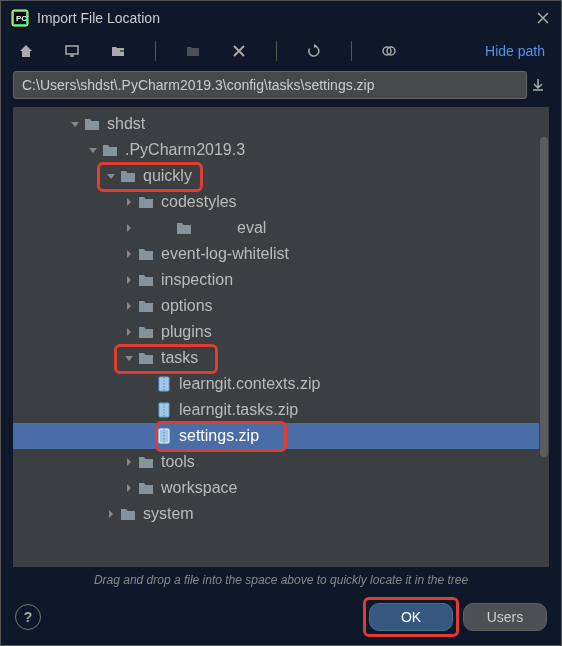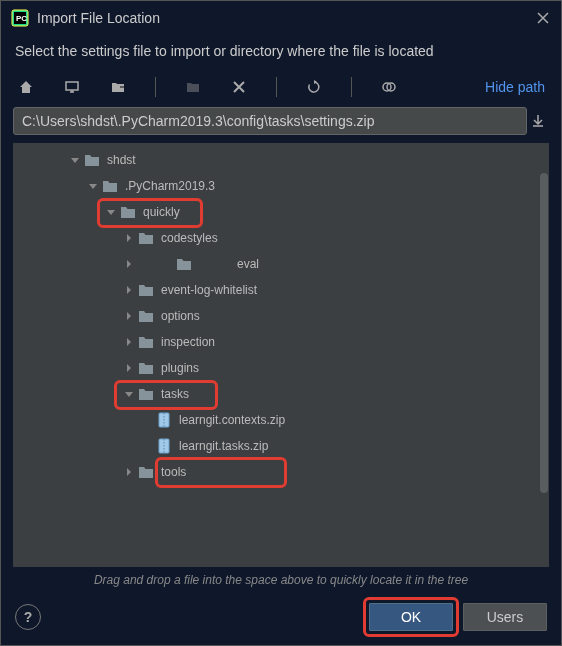--- a/index.html
+++ b/index.html
@@ -29,21 +29,21 @@
   .path-row { display: flex; align-items: center; padding: 0 12px 8px 12px; }
   .path-input {
     flex: 1; height: 28px; background: #45494a; border: 1px solid #646464;
     color: #cccccc; padding: 0 8px; font-size: 14px; border-radius: 3px;
   }
   .download-btn { width: 22px; height: 22px; color:#aaa; cursor:pointer; display:flex; align-items:center; justify-content:center;}
   .tree-wrap {
     flex: 1; margin: 0 12px; background: #3c3f41; overflow: hidden; position: relative;
     display: flex;
   }
-  .tree { flex:1; overflow-y: hidden; font-size: 12px; padding: 4px 0; }
+  .tree { flex:1; overflow-y: hidden; font-size: 16px; padding: 4px 0; }
   .scrollbar-track {
     width: 10px; background: #3c3f41; display:flex; align-items:flex-start; justify-content:center;
     padding-top: 30px;
   }
   .scrollbar-thumb { width: 8px; height: 320px; background: #5a5d5f; border-radius: 4px; }
   .tree-row {
     display: flex; align-items: center; height: 26px; cursor: pointer;
     color: #bbbbbb; white-space: nowrap; position: relative;
   }
   .tree-row.selected { background: #4a6da7; color: #ffffff; }
@@ -62,21 +62,21 @@
     display: flex; align-items: center; padding: 6px 14px 14px 14px; gap: 10px;
   }
   .help-btn {
     width: 26px; height: 26px; border-radius: 50%; border: 1px solid #777;
     color: #aaa; display: flex; align-items: center; justify-content: center;
     font-size: 14px; cursor: pointer; font-weight: bold;
   }
   .spacer { flex: 1; }
   .btn {
     height: 28px; min-width: 84px; border: 1px solid #5e6060; background: #4c5052;
-    color: #cccccc; font-size: 14px; border-radius: 1px; cursor: pointer;
+    color: #cccccc; font-size: 14px; border-radius: 10px; cursor: pointer;
     display:flex; align-items:center; justify-content:center;
   }
   .btn.primary { background: #365880; border-color: #4a708b; color: #ffffff; }
   svg { display: block; }
 </style>
 </head>
 <body>
 
 <div class="dialog">
 
@@ -90,21 +90,20 @@
         </svg>
     </span>
     <span class="title">Import File Location</span>
     <span class="close">
       <svg viewBox="0 0 16 16">
           <path d="M3 3 L13 13 M13 3 L3 13" stroke="#aaa" stroke-width="1.5"></path>
         </svg>
     </span>
   </div>
 
-  <div class="subtitle">Select the settings file to import or directory where the file is located</div>
 
   <div class="toolbar">
     <div class="tool-btn">
       <svg width="16" height="16" viewBox="0 0 16 16">
           <path d="M2 8 L8 2 L14 8 L12 8 L12 14 L4 14 L4 8 Z" fill="#aaa"></path>
         </svg>
     </div>
     <div class="tool-btn">
       <svg width="16" height="16" viewBox="0 0 16 16">
           <rect x="2" y="3" width="12" height="8" fill="none" stroke="#aaa" stroke-width="1.5"></rect>
@@ -238,34 +237,34 @@
           <span class="arrow">
             <svg width="10" height="10" viewBox="0 0 10 10">
               <path d="M3 1 L7 5 L3 9 Z" fill="#888"></path>
             </svg>
           </span>
           <span>
             <svg class="icon" viewBox="0 0 18 18">
               <path d="M2 4 L7 4 L8.5 6 L16 6 L16 15 L2 15 Z" fill="#87939a"></path>
             </svg>
           </span>
+          <span class="label">inspection</span>
+        </div>
+        <div class="tree-row" style="padding-left: 108px;">
+          <span class="arrow">
+            <svg width="10" height="10" viewBox="0 0 10 10">
+              <path d="M3 1 L7 5 L3 9 Z" fill="#888"></path>
+            </svg>
+          </span>
+          <span>
+            <svg class="icon" viewBox="0 0 18 18">
+              <path d="M2 4 L7 4 L8.5 6 L16 6 L16 15 L2 15 Z" fill="#87939a"></path>
+            </svg>
+          </span>
           <span class="label">options</span>
-        </div>
-        <div class="tree-row" style="padding-left: 108px;">
-          <span class="arrow">
-            <svg width="10" height="10" viewBox="0 0 10 10">
-              <path d="M3 1 L7 5 L3 9 Z" fill="#888"></path>
-            </svg>
-          </span>
-          <span>
-            <svg class="icon" viewBox="0 0 18 18">
-              <path d="M2 4 L7 4 L8.5 6 L16 6 L16 15 L2 15 Z" fill="#87939a"></path>
-            </svg>
-          </span>
-          <span class="label">inspection</span>
         </div>
         <div class="tree-row" style="padding-left: 108px;">
           <span class="arrow">
             <svg width="10" height="10" viewBox="0 0 10 10">
               <path d="M3 1 L7 5 L3 9 Z" fill="#888"></path>
             </svg>
           </span>
           <span>
             <svg class="icon" viewBox="0 0 18 18">
               <path d="M2 4 L7 4 L8.5 6 L16 6 L16 15 L2 15 Z" fill="#87939a"></path>
@@ -299,32 +298,68 @@
         <div class="tree-row" style="padding-left: 126px;">
           <span class="arrow"></span>
           <span>
             <svg class="icon icon-zip" viewBox="0 0 18 18">
               <rect x="4" y="2" width="10" height="14" rx="1" fill="#a0c8e8" stroke="#6fa3cc"></rect>
               <path d="M9 2 L9 16" stroke="#5a8ab0" stroke-width="1" stroke-dasharray="1.5 1.5"></path>
             </svg>
           </span>
           <span class="label">learngit.tasks.zip</span>
         </div>
+        <div class="tree-row selected" style="padding-left: 126px;">
+          <span class="arrow"></span>
+          <span>
+            <svg class="icon icon-zip" viewBox="0 0 18 18">
+              <rect x="4" y="2" width="10" height="14" rx="1" fill="#a0c8e8" stroke="#6fa3cc"></rect>
+              <path d="M9 2 L9 16" stroke="#5a8ab0" stroke-width="1" stroke-dasharray="1.5 1.5"></path>
+            </svg>
+          </span>
+          <span class="label">settings.zip</span>
+        </div>
         <div class="tree-row" style="padding-left: 108px;">
           <span class="arrow">
             <svg width="10" height="10" viewBox="0 0 10 10">
               <path d="M3 1 L7 5 L3 9 Z" fill="#888"></path>
             </svg>
           </span>
           <span>
             <svg class="icon" viewBox="0 0 18 18">
               <path d="M2 4 L7 4 L8.5 6 L16 6 L16 15 L2 15 Z" fill="#87939a"></path>
             </svg>
           </span>
           <span class="label">tools</span>
+        </div>
+        <div class="tree-row" style="padding-left: 108px;">
+          <span class="arrow">
+            <svg width="10" height="10" viewBox="0 0 10 10">
+              <path d="M3 1 L7 5 L3 9 Z" fill="#888"></path>
+            </svg>
+          </span>
+          <span>
+            <svg class="icon" viewBox="0 0 18 18">
+              <path d="M2 4 L7 4 L8.5 6 L16 6 L16 15 L2 15 Z" fill="#87939a"></path>
+            </svg>
+          </span>
+          <span class="label">workspace</span>
+        </div>
+        <div class="tree-row" style="padding-left: 90px;">
+          <span class="arrow">
+            <svg width="10" height="10" viewBox="0 0 10 10">
+              <path d="M3 1 L7 5 L3 9 Z" fill="#888"></path>
+            </svg>
+          </span>
+          <span>
+            <svg class="icon" viewBox="0 0 18 18">
+              <path d="M2 4 L7 4 L8.5 6 L16 6 L16 15 L2 15 Z" fill="#87939a"></path>
+            </svg>
+          </span>
+          <span class="label">system</span>
         </div>
       </div>
     <div class="scrollbar-track">
       <div class="scrollbar-thumb"></div>
     </div>
 
     <div class="highlight-box" style="left:84px; top:55px; width:106px; height:30px;"></div>
     <div class="highlight-box" style="left:101px; top:237px; width:104px; height:30px;"></div>
     <div class="highlight-box" style="left:142px; top:314px; width:132px; height:31px;"></div>
   </div>

